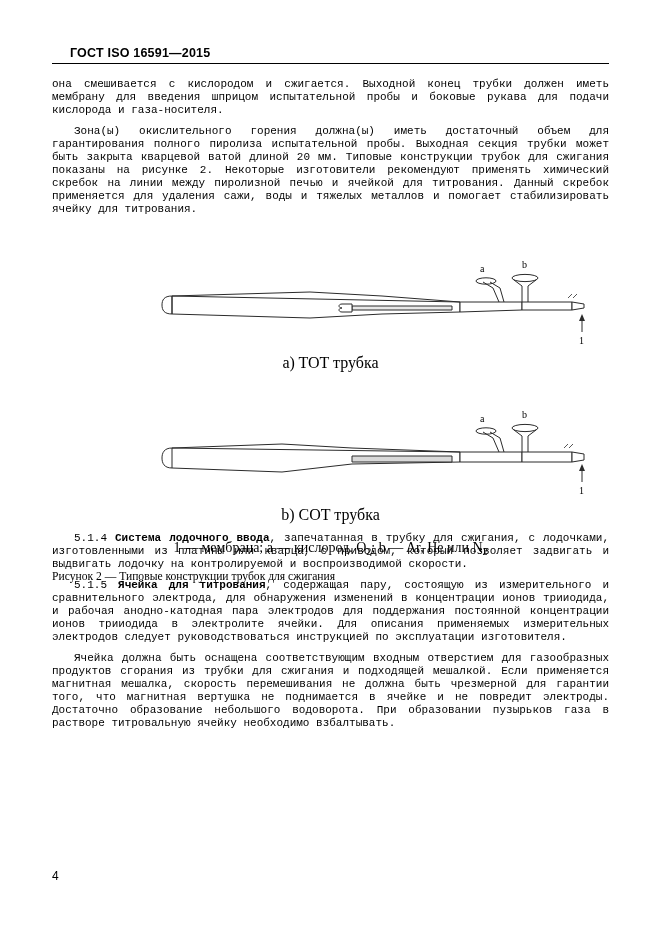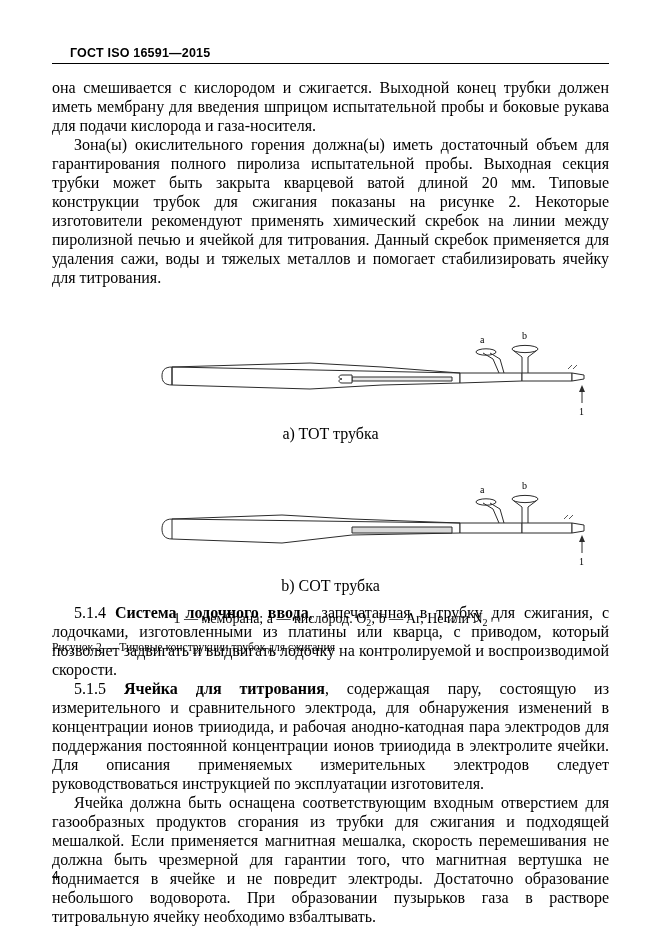--- a/index.html
+++ b/index.html
@@ -30,29 +30,30 @@
     margin: 0 0 3px 18px;
   }
   .header-rule {
     border: 0;
     border-top: 1.2px solid #000;
     margin: 0 0 14px 0;
     width: 557px;
   }
   p.body-text {
     margin: 0;
-    font-size: 16px;
-    line-height: 19px;
+    font-size: 11px;
+    line-height: 13px;
     text-align: justify;
     text-justify: inter-word;
     width: 557px;
     hyphens: manual;
+    font-family: Liberation Mono, monospace;
   }
   p.body-text + p.body-text {
-    margin-top: 0;
+    margin-top: 8px;
   }
   .indent { text-indent: 22px; }
   .figure-area {
     position: relative;
     width: 557px;
     height: 300px;
     margin-top: 16px;
   }
   .fig-caption {
     text-align: center;

